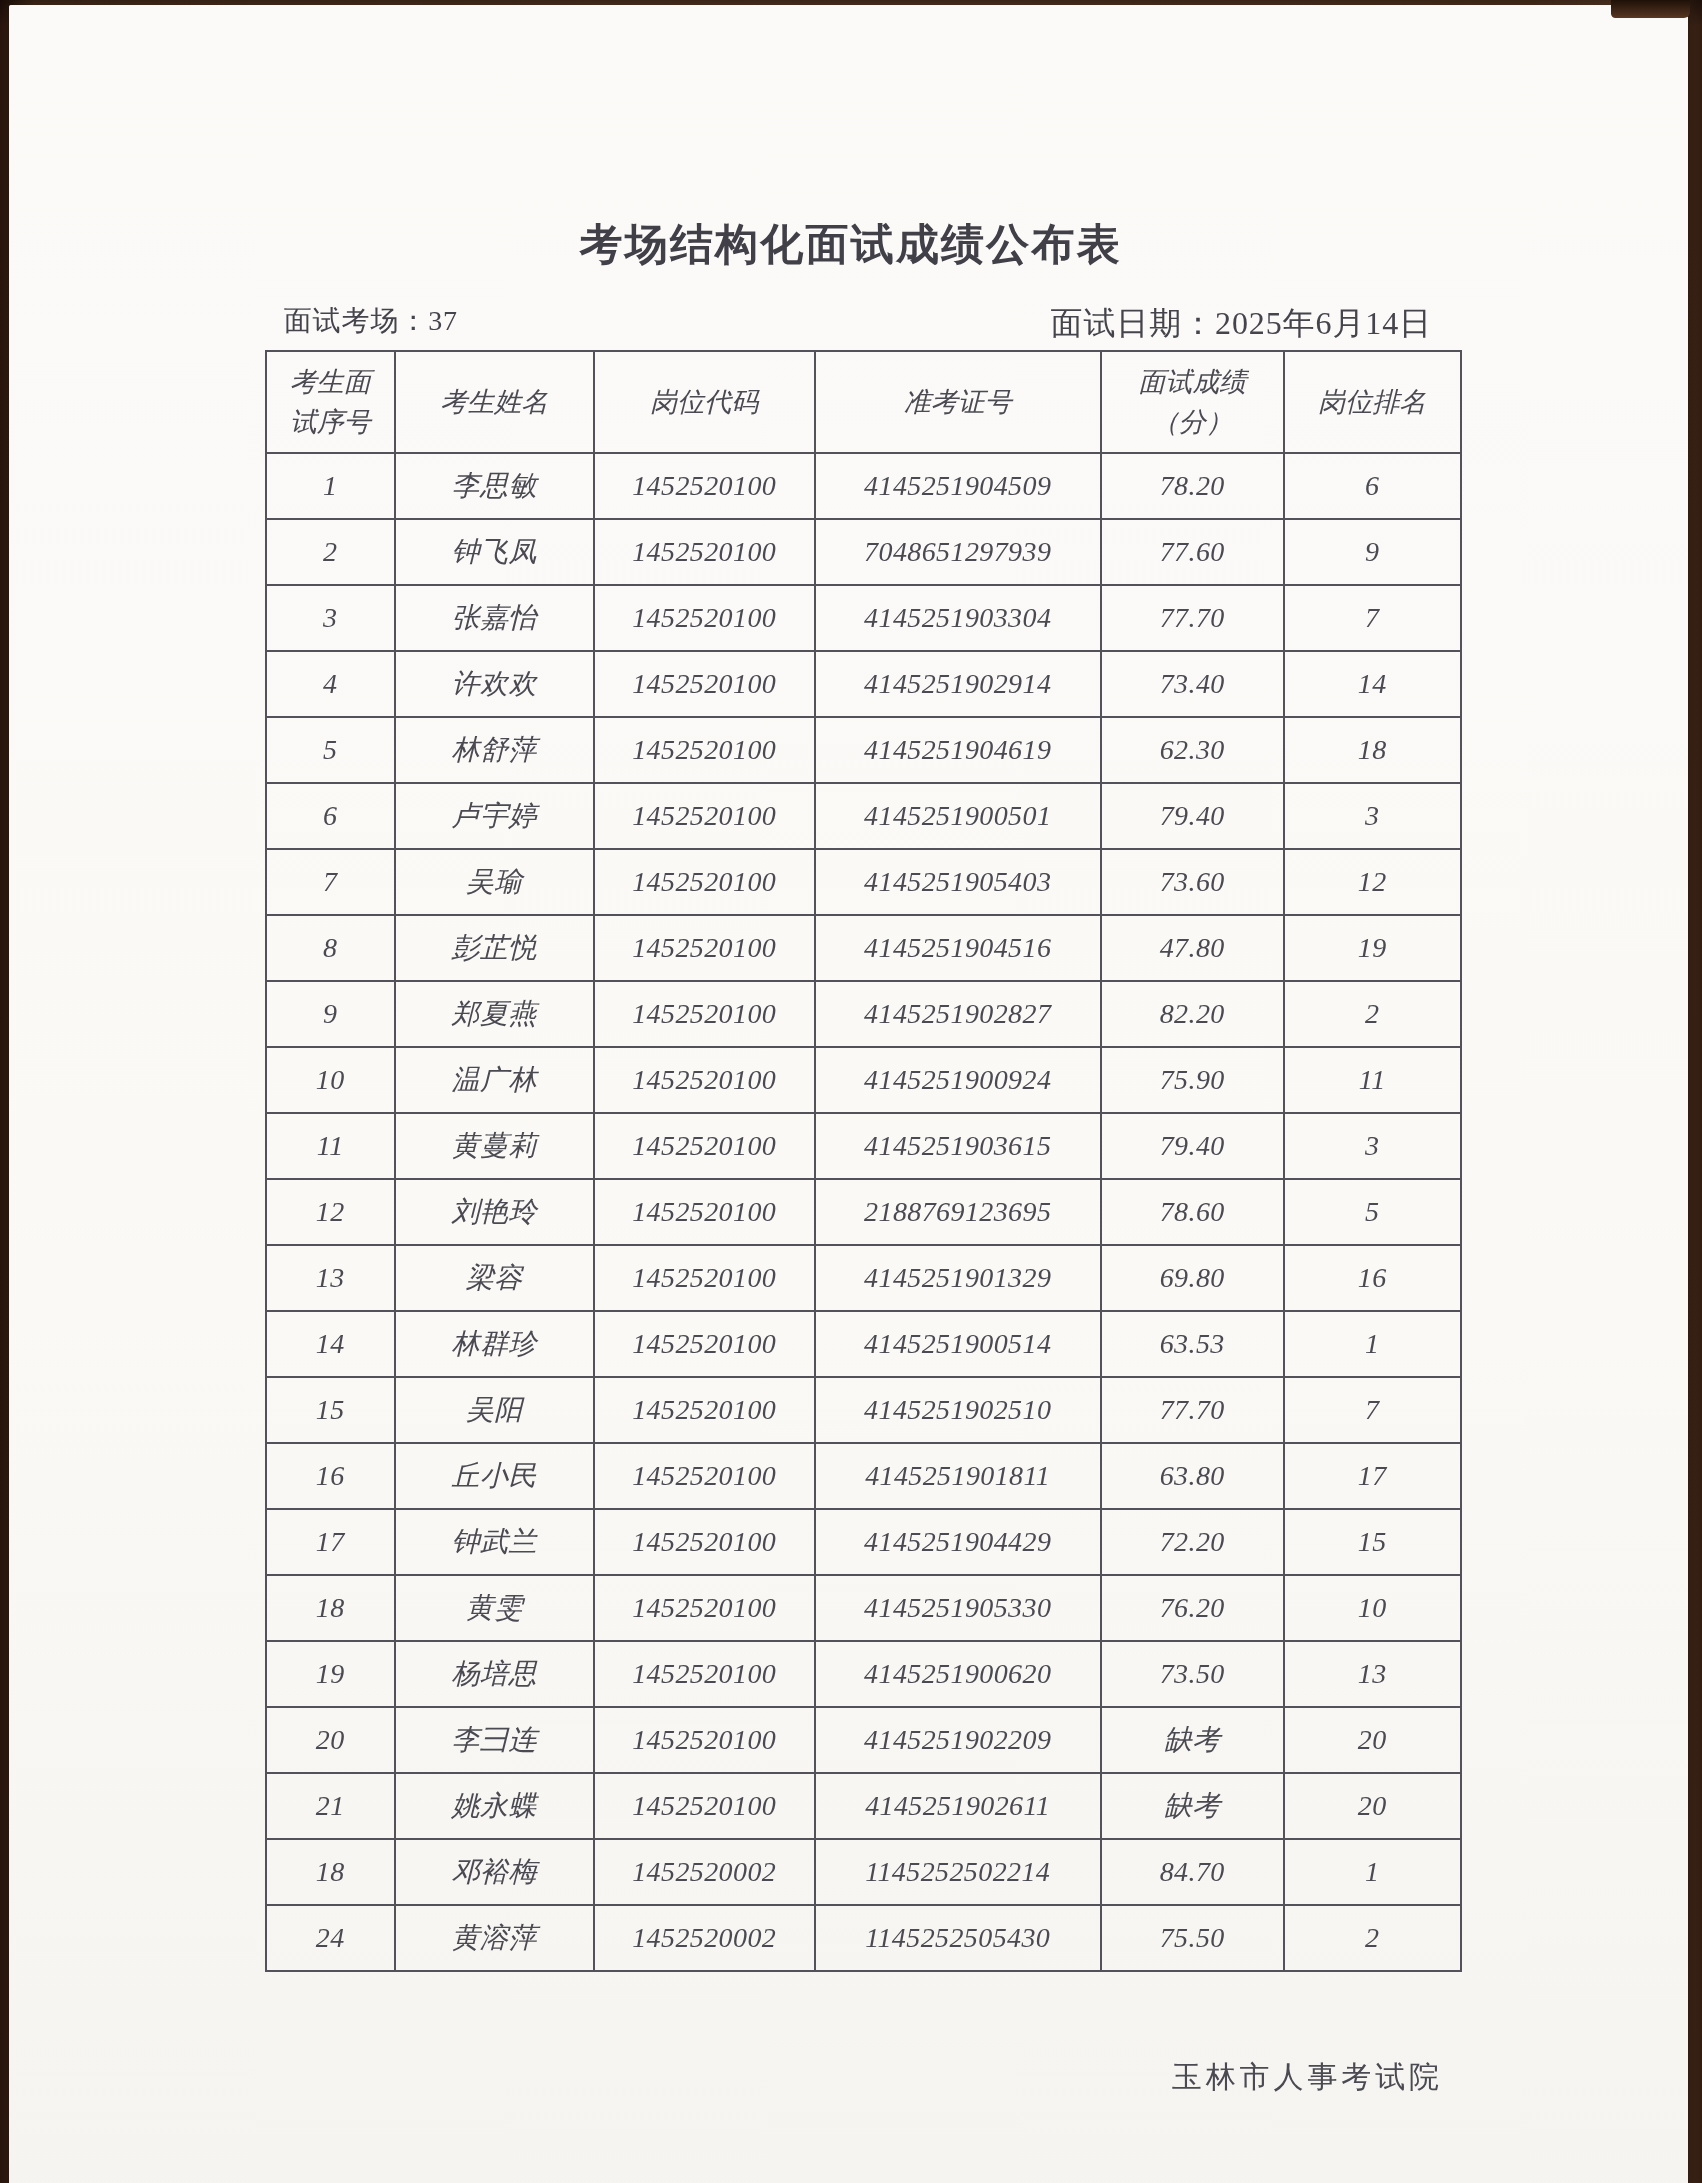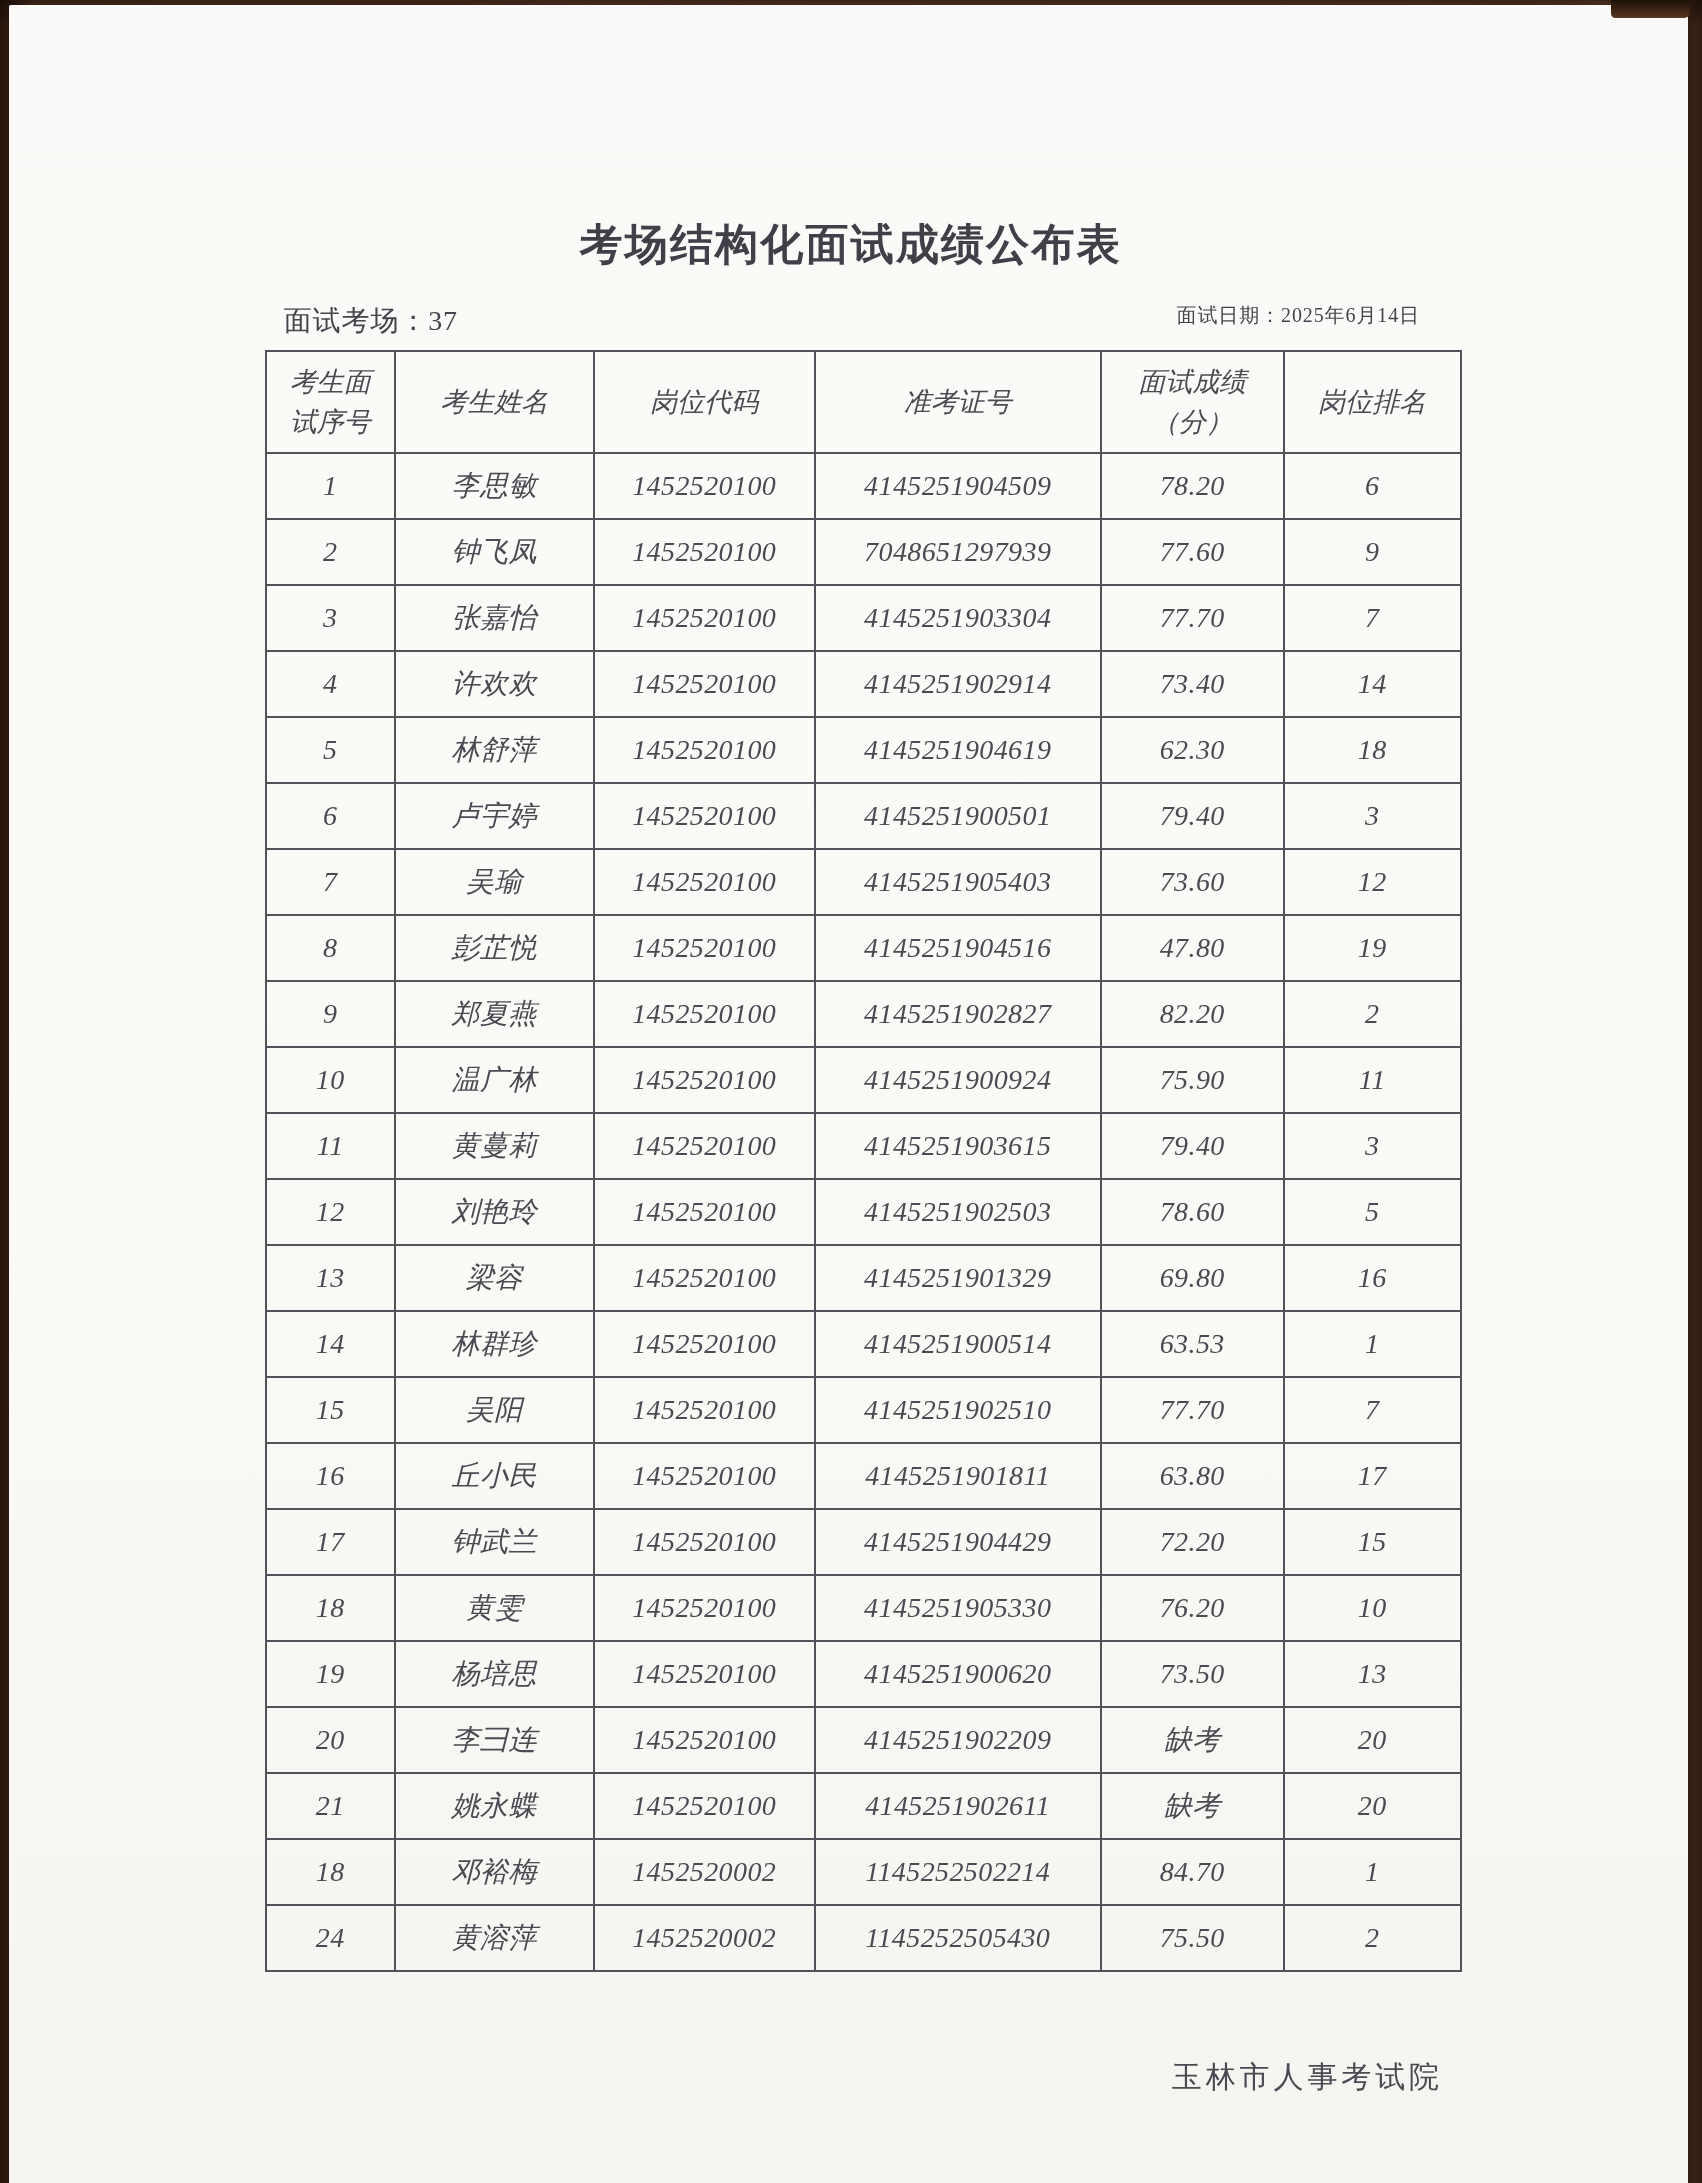--- a/index.html
+++ b/index.html
@@ -44,22 +44,22 @@
   .meta-venue {
     position: absolute;
     left: 275px; top: 297px;
     font-size: 28px;
     letter-spacing: 0.9px;
     color: #45444c;
   }
 
   .meta-date {
     position: absolute;
-    right: 268px; top: 297px;
-    font-size: 20px;
+    right: 256px; top: 297px;
+    font-size: 32px;
     letter-spacing: 0.9px;
     color: #45444c;
   }
 
   table.scores {
     position: absolute;
     left: 256px; top: 345px;
     width: 1194px;
     border-collapse: collapse;
     table-layout: fixed;
@@ -213,21 +213,21 @@
             <td>黄蔓莉</td>
             <td>1452520100</td>
             <td>4145251903615</td>
             <td>79.40</td>
             <td>3</td>
           </tr>
           <tr>
             <td>12</td>
             <td>刘艳玲</td>
             <td>1452520100</td>
-            <td>4145251902503</td>
+            <td>2188769123695</td>
             <td>78.60</td>
             <td>5</td>
           </tr>
           <tr>
             <td>13</td>
             <td>梁容</td>
             <td>1452520100</td>
             <td>4145251901329</td>
             <td>69.80</td>
             <td>16</td>

